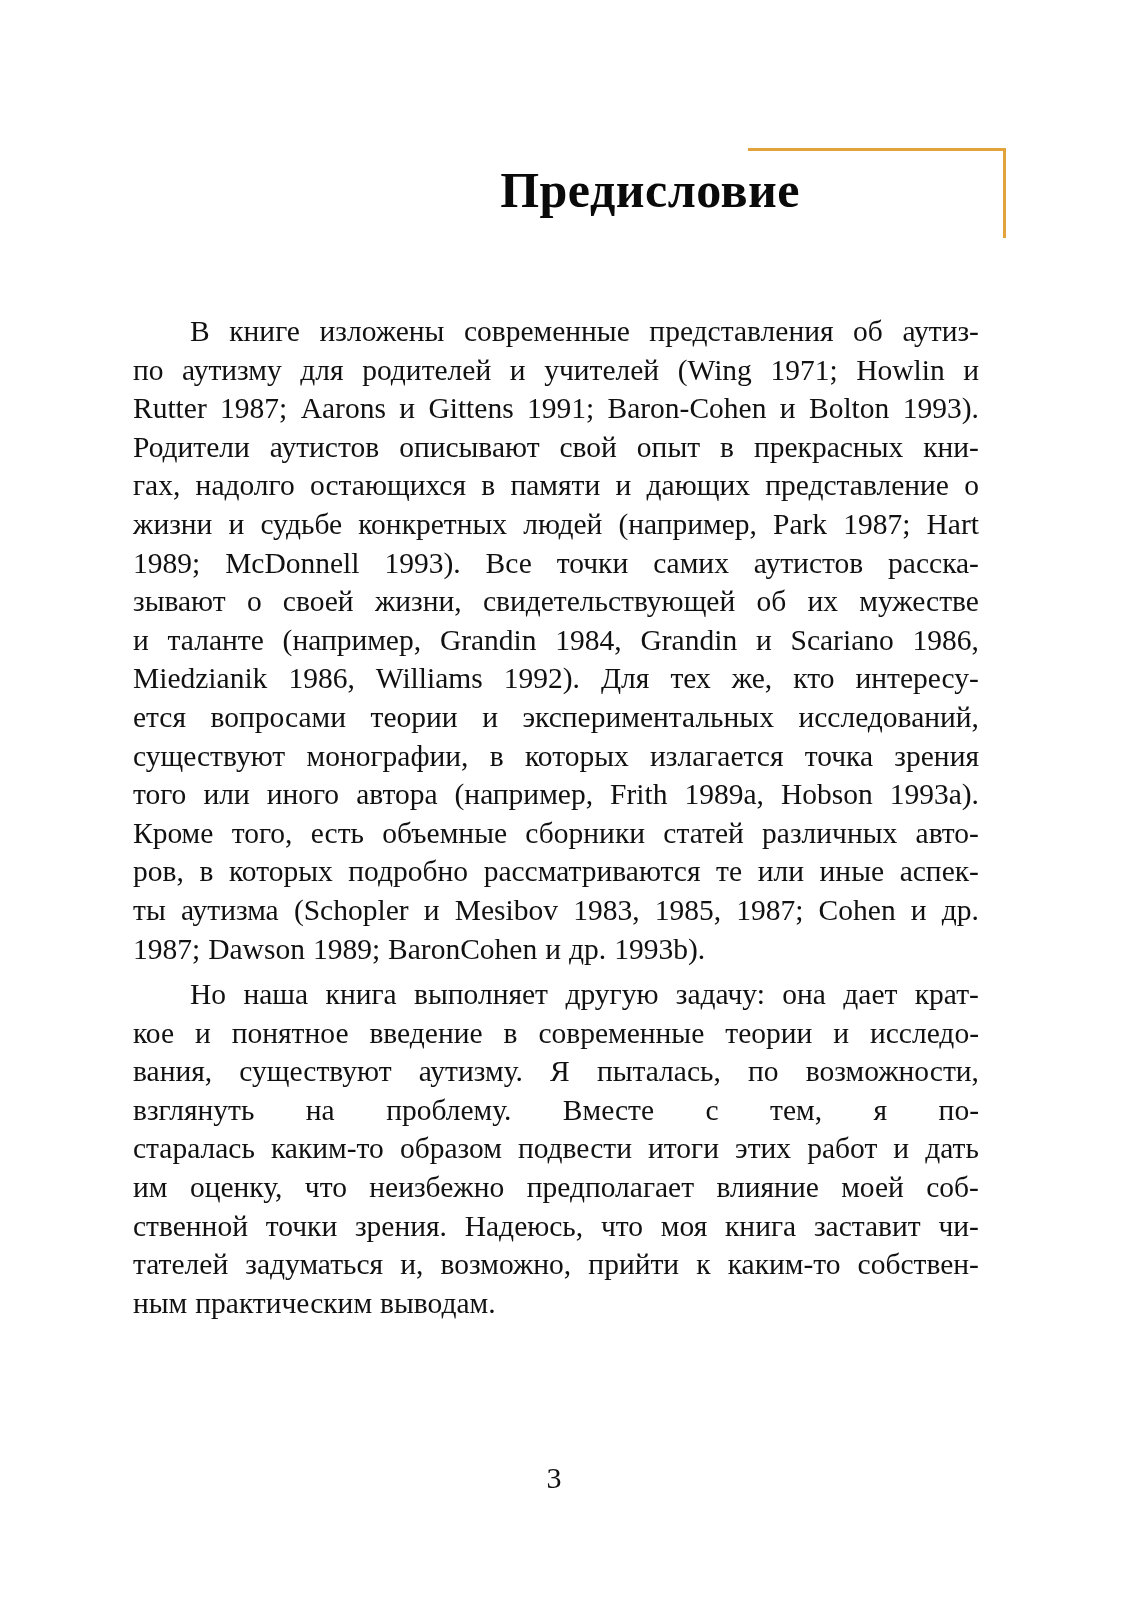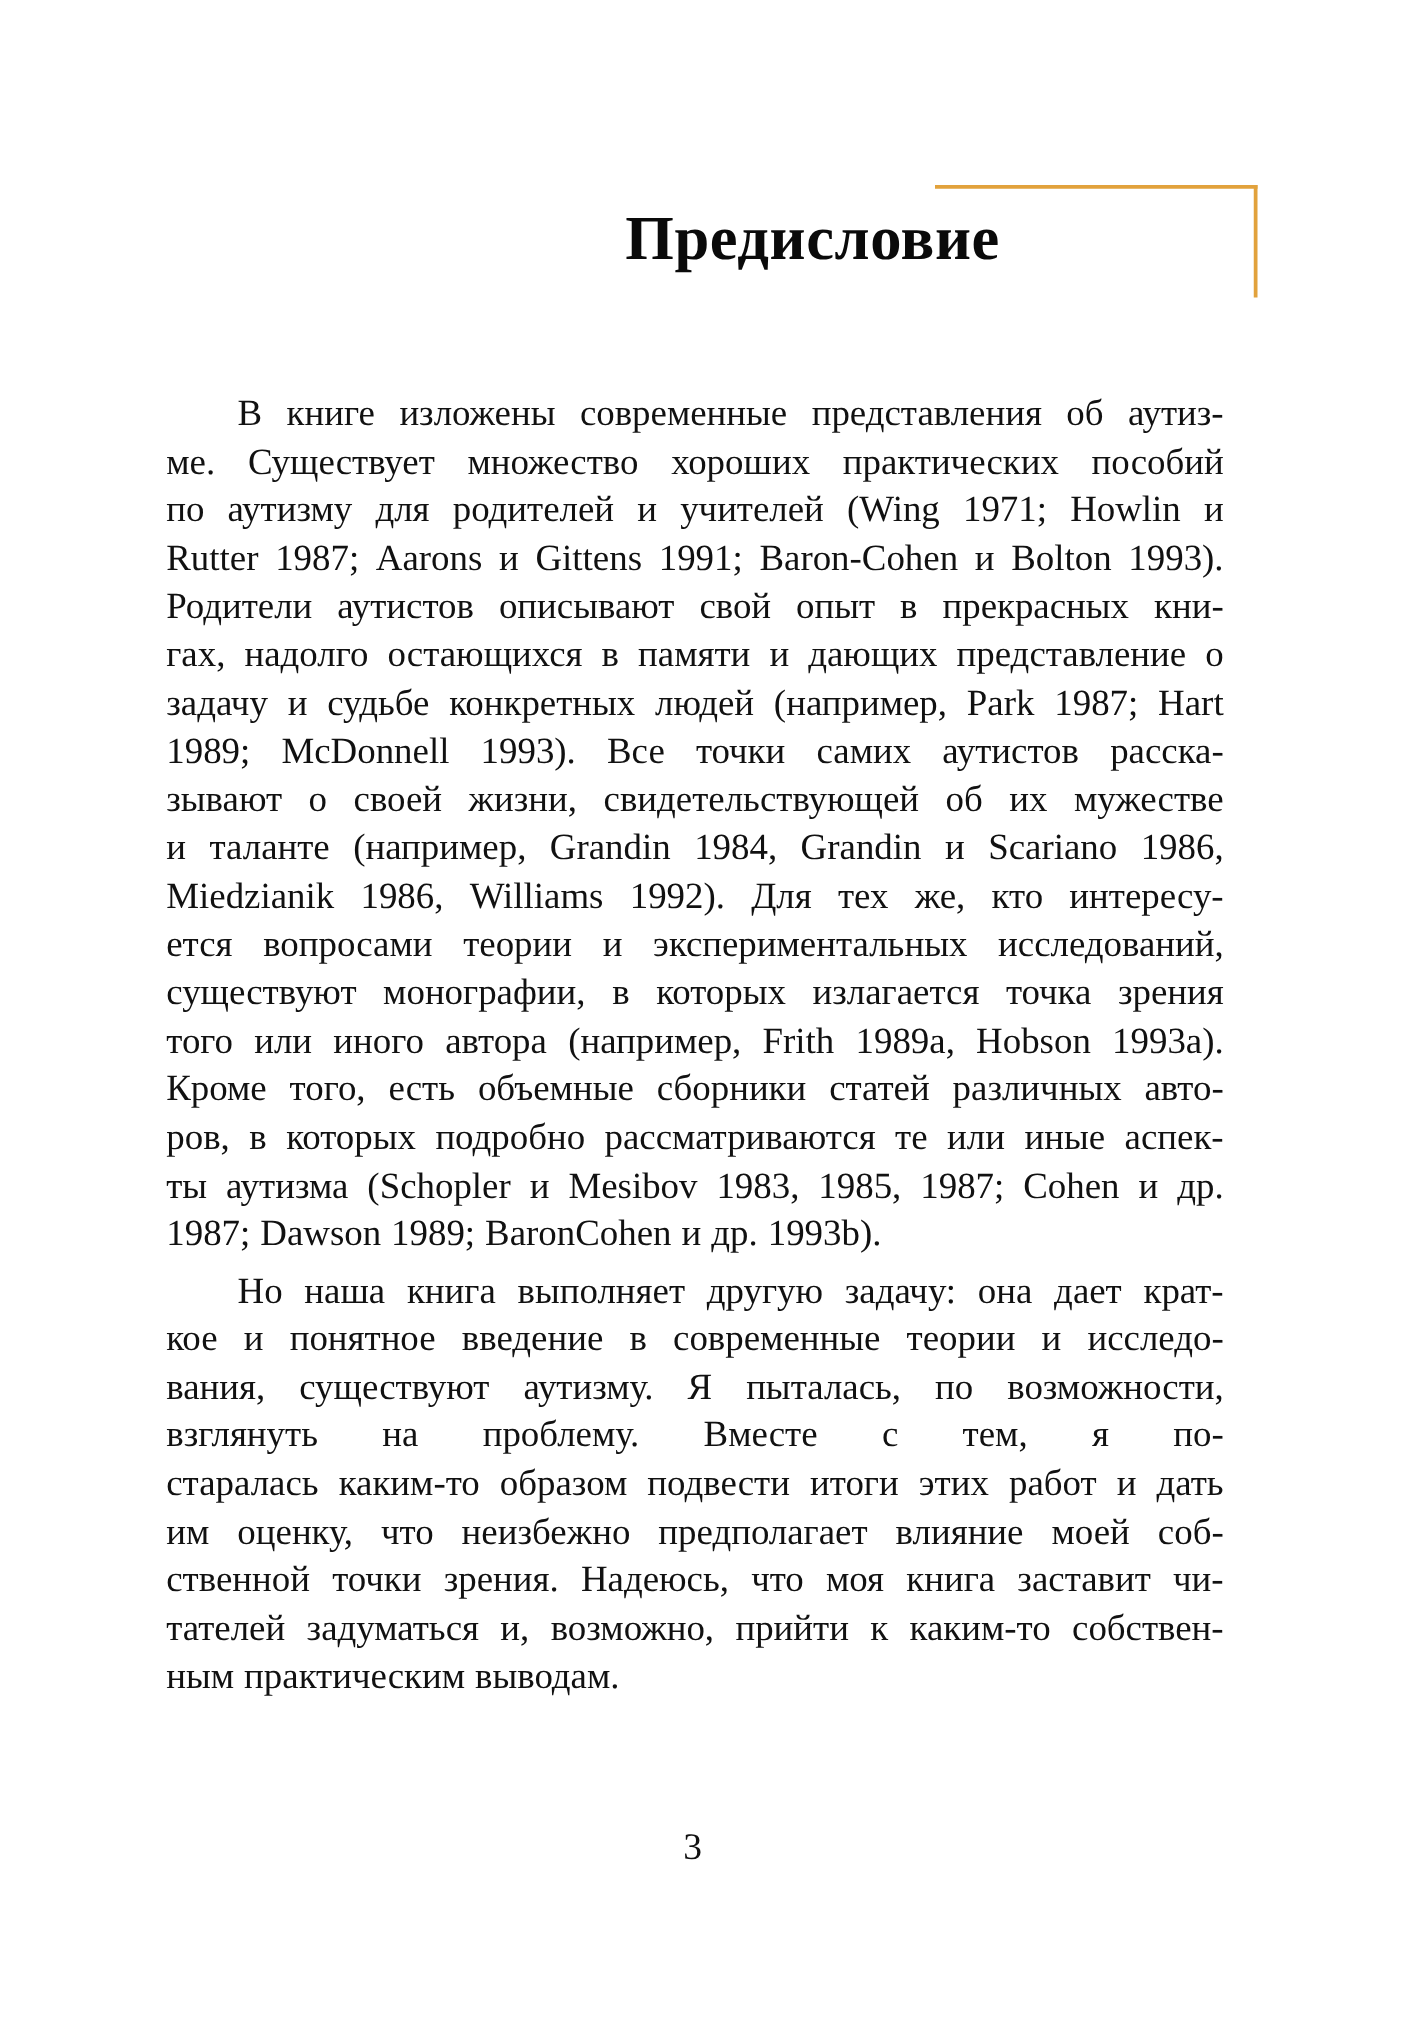--- a/index.html
+++ b/index.html
@@ -102,28 +102,20 @@
       <div class="ln indent">
           <span>В</span>
           <span>книге</span>
           <span>изложены</span>
           <span>современные</span>
           <span>представления</span>
           <span>об</span>
           <span>аутиз-</span>
         </div>
       <div class="ln">
-          <span>ме.</span>
-          <span>Существует</span>
-          <span>множество</span>
-          <span>хороших</span>
-          <span>практических</span>
-          <span>пособий</span>
-        </div>
-      <div class="ln">
           <span>по</span>
           <span>аутизму</span>
           <span>для</span>
           <span>родителей</span>
           <span>и</span>
           <span>учителей</span>
           <span>(Wing</span>
           <span>1971;</span>
           <span>Howlin</span>
           <span>и</span>
@@ -155,21 +147,21 @@
           <span>надолго</span>
           <span>остающихся</span>
           <span>в</span>
           <span>памяти</span>
           <span>и</span>
           <span>дающих</span>
           <span>представление</span>
           <span>о</span>
         </div>
       <div class="ln">
-          <span>задачу</span>
+          <span>жизни</span>
           <span>и</span>
           <span>судьбе</span>
           <span>конкретных</span>
           <span>людей</span>
           <span>(например,</span>
           <span>Park</span>
           <span>1987;</span>
           <span>Hart</span>
         </div>
       <div class="ln">

